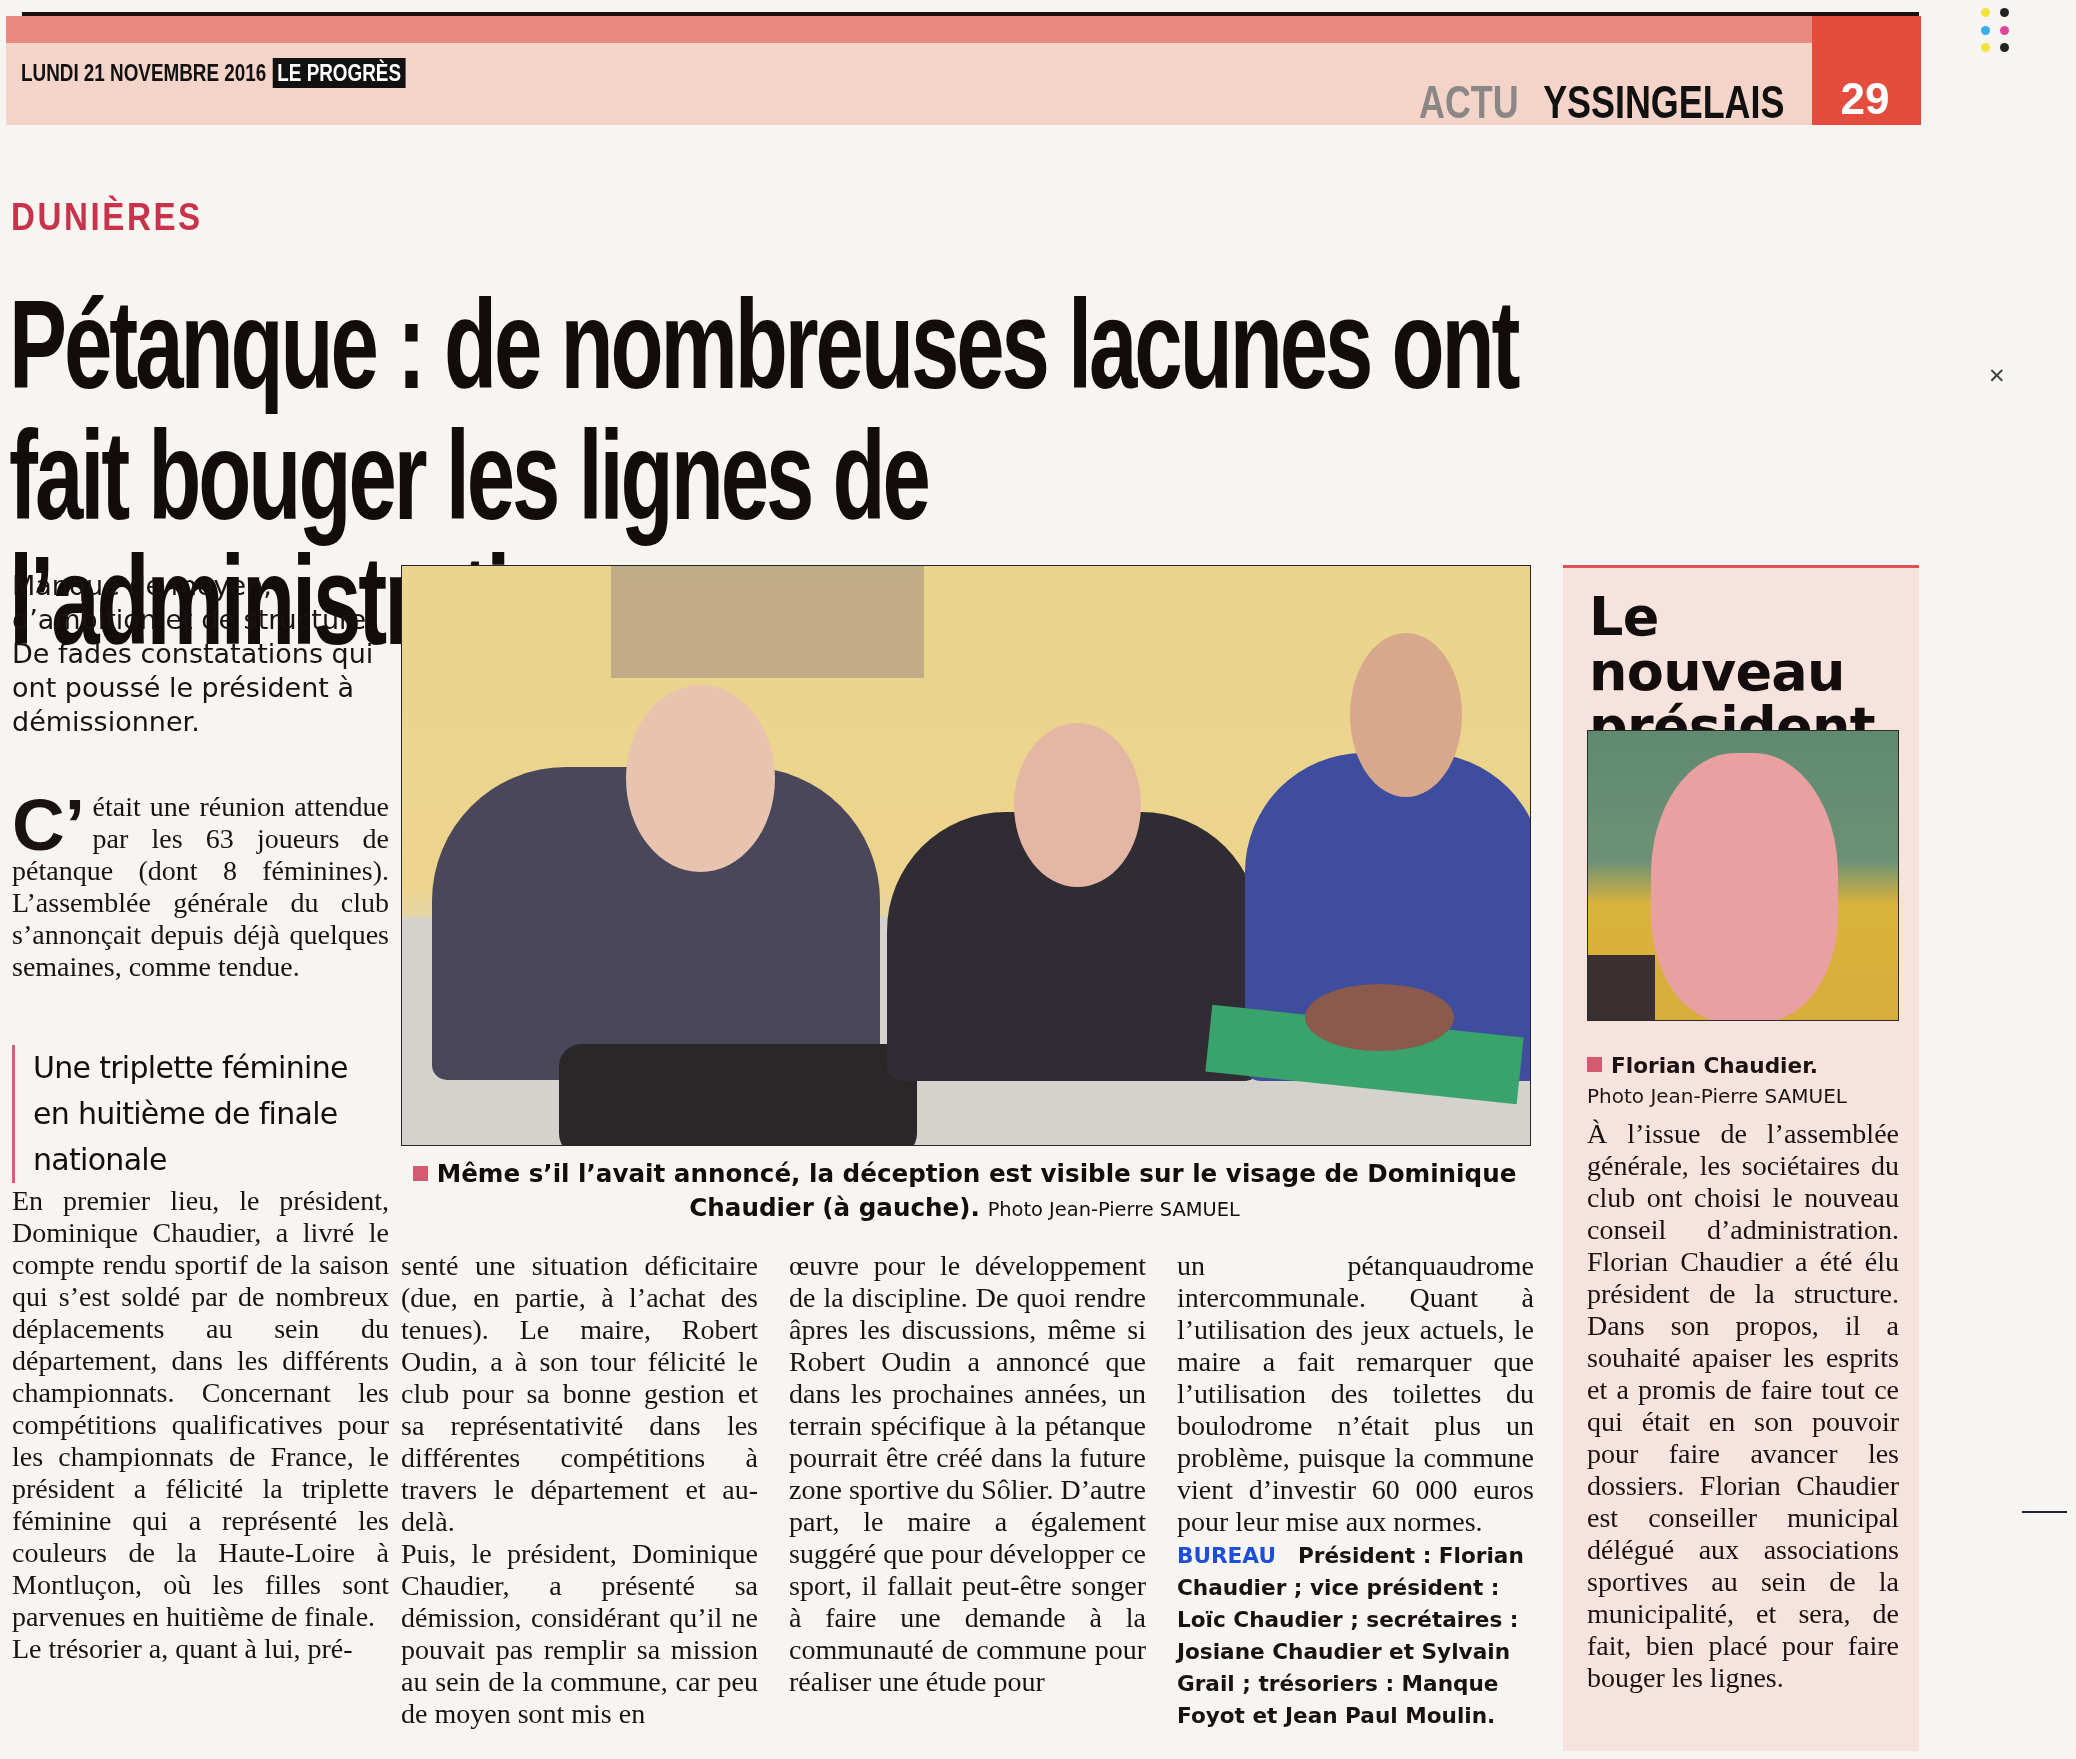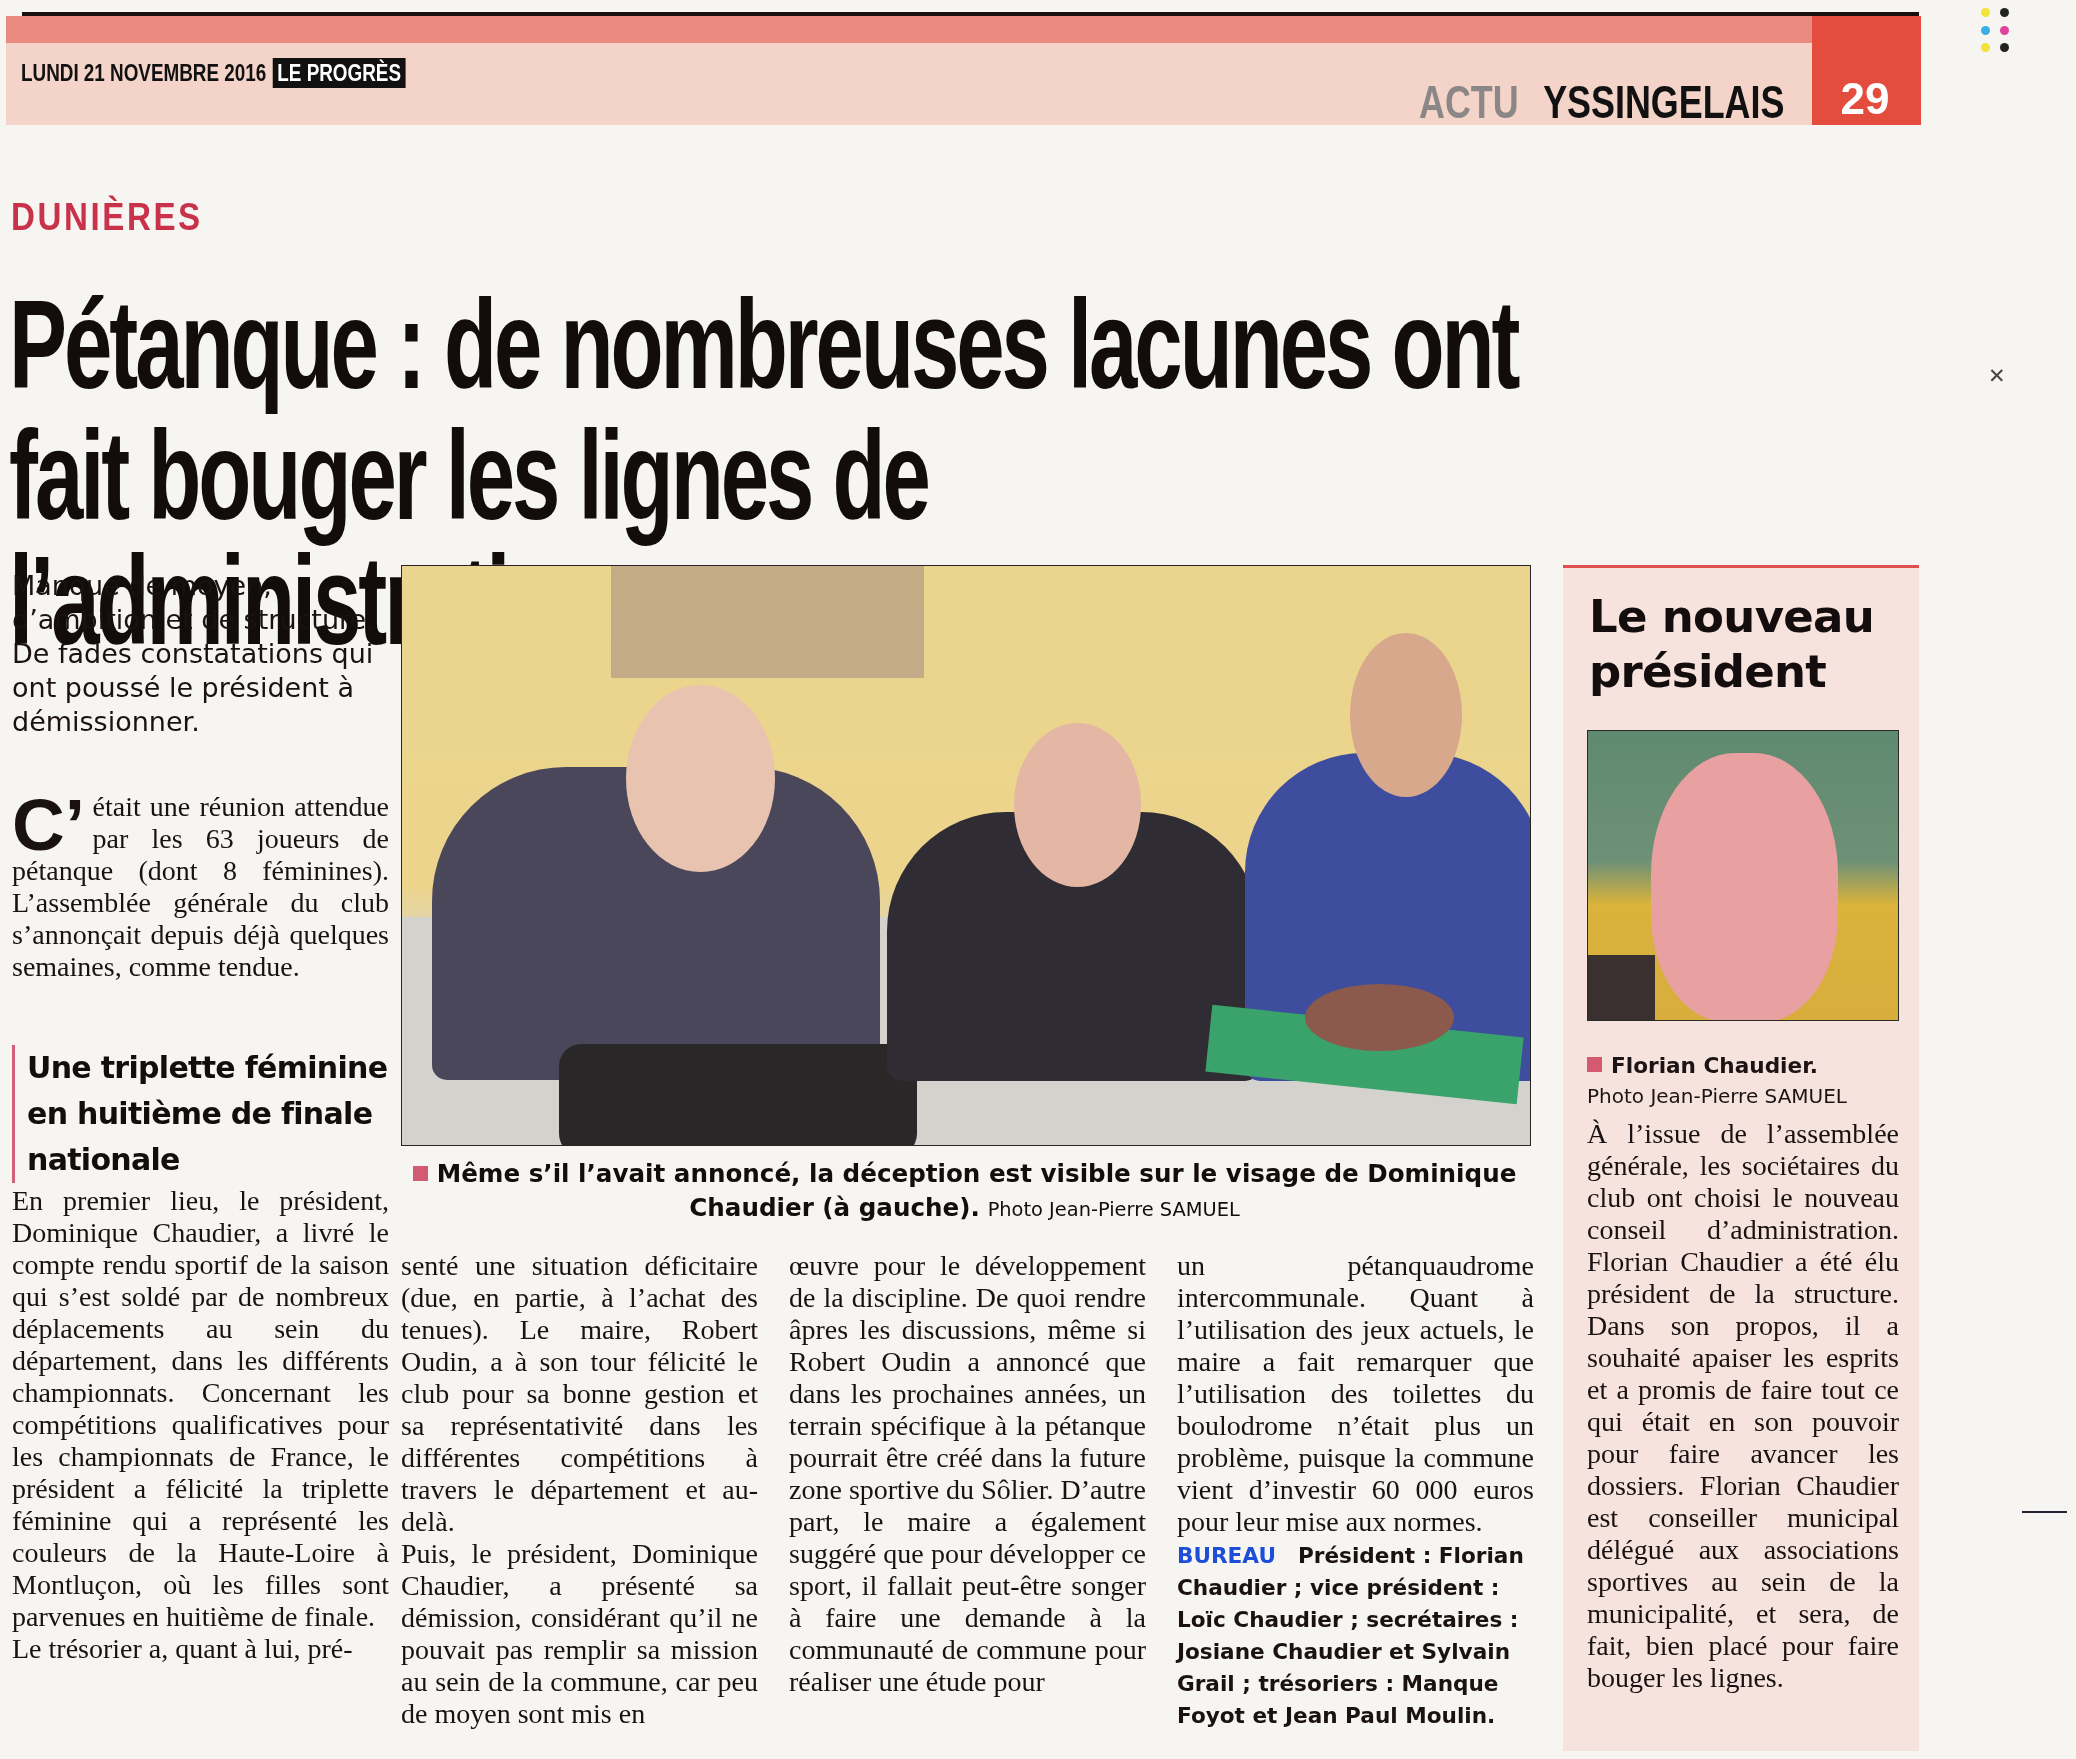--- a/index.html
+++ b/index.html
@@ -59,22 +59,22 @@
   
   .body {
     font-family: "Liberation Serif", serif; font-size: 28px; line-height: 32px;
     text-align: justify; hyphens: manual; color: #1a1212;
   }
   .dropcap {
     float: left; font-family: "Liberation Sans", sans-serif; font-weight: bold;
     font-size: 73px; line-height: 61px; margin: 3px 7.5px 0 0; color: #1a1212;
   }
   .intertitle {
-    left: 12px; top: 1045px; width: 377px; border-left: 3px solid #d2607a; padding-left: 12px;
-    font-family: "DejaVu Sans", sans-serif; font-weight: bold; font-size: 30px; line-height: 46px;
+    left: 12px; top: 1045px; width: 377px; border-left: 3px solid #d2607a; padding-left: 18px;
+    font-family: "DejaVu Sans", sans-serif; font-weight: normal; font-size: 30px; line-height: 46px;
     letter-spacing: -0.7px; color: #140d0d;
   }
 
   
   .photo {
     left: 401px; top: 565px; width: 1130px; height: 581px; border: 1.5px solid #2a2424;
     background: linear-gradient(180deg, #e9d58e 0%, #edd48c 55%, #d8d6cf 70%, #c9c9c4 100%);
     overflow: hidden;
   }
   .photo .shape { position: absolute; }
@@ -86,21 +86,21 @@
   .bullet { display: inline-block; width: 15px; height: 15px; background: #d45a72; margin-right: 9px; vertical-align: 1.5px; }
   .credit { font-weight: normal; font-size: 19.4px; }
 
   
   .sidebar {
     left: 1563px; top: 565px; width: 356px; height: 1186px; background: #f6e3dd;
     border-top: 3px solid #e15050;
   }
   .side-title {
     left: 1589px; top: 589px; font-family: "DejaVu Sans", sans-serif; font-weight: bold;
-    font-size: 45px; line-height: 55px; letter-spacing: -0.7px; color: #140d0d;
+    font-size: 54px; line-height: 55px; letter-spacing: -0.7px; color: #140d0d;
   }
   .portrait {
     left: 1587px; top: 730px; width: 312px; height: 291px; border: 1.5px solid #2b2b2b; overflow: hidden;
     background: linear-gradient(180deg, #5f8a70 0%, #6d9177 45%, #d9b33c 60%, #d8ad3c 100%);
   }
   .side-caption {
     left: 1587px; top: 1026px; font-family: "DejaVu Sans", sans-serif; font-size: 21.6px; line-height: 31px; margin-top: 24px;
   }
   .side-body { left: 1587px; top: 1118px; width: 312px; }
 </style>

